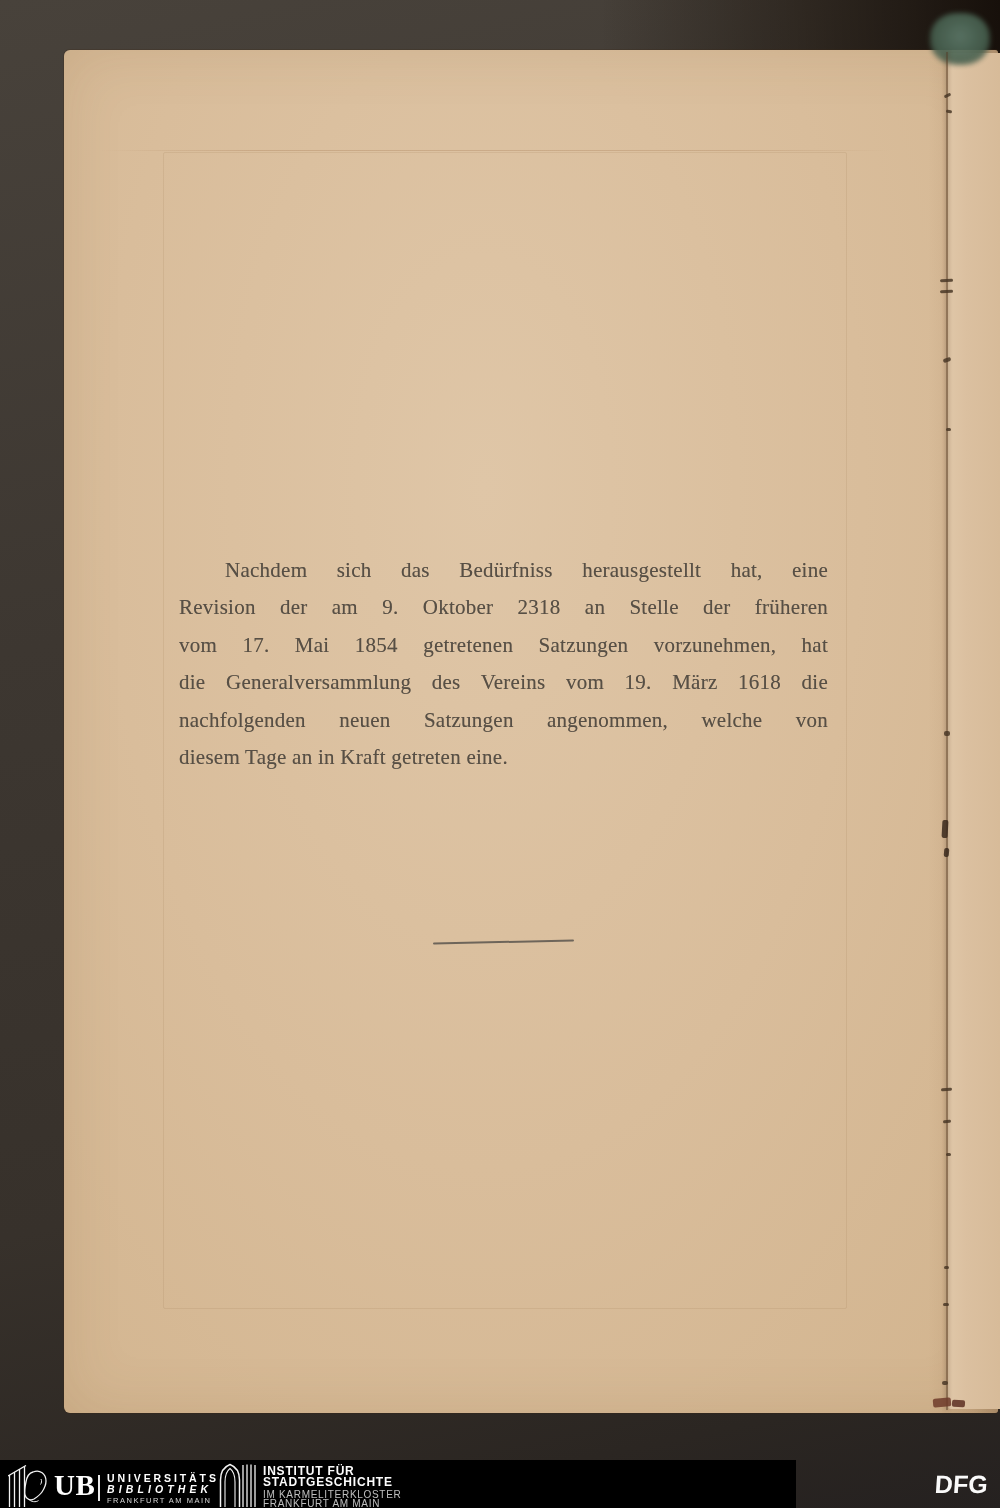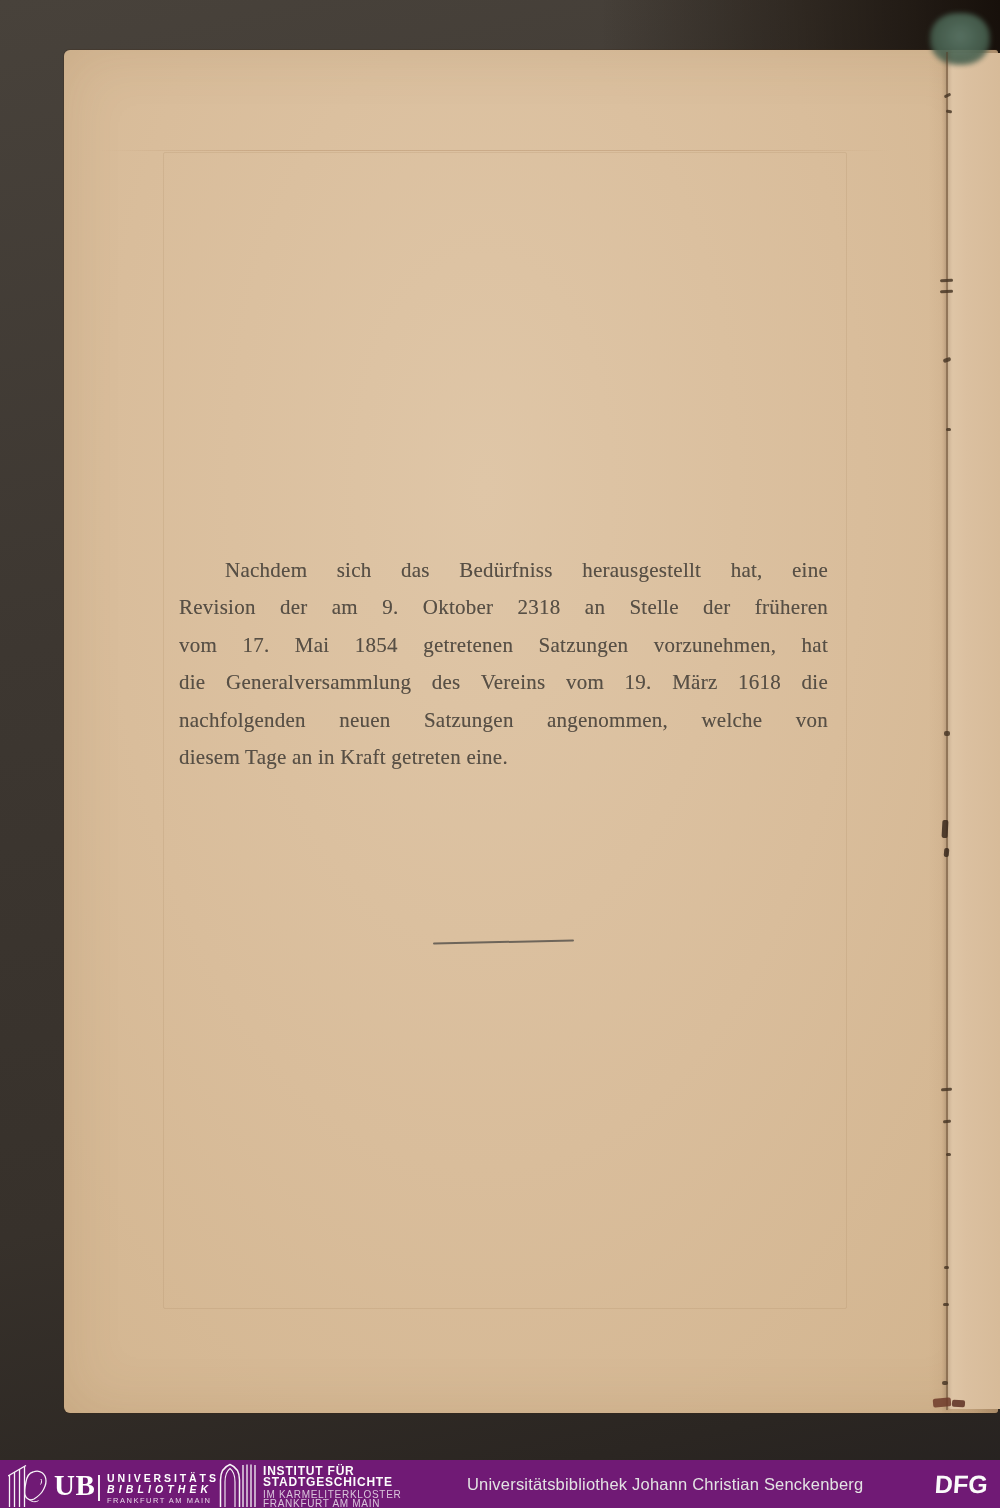--- a/index.html
+++ b/index.html
@@ -63,22 +63,22 @@
   .doc-line{text-align:justify;text-align-last:justify;white-space:normal;
     text-shadow:0 0 .5px rgba(87,79,69,.45);}
   .doc-line.indent{padding-left:46px;}
   .doc-line.last{text-align-last:left;}
   .divider{
     position:absolute;left:369px;top:891px;width:141px;height:2px;
     background:#6e655a;transform:rotate(-1.3deg);border-radius:1px;
   }
   
   .footer{
-    position:absolute;left:0;bottom:0;width:1000px;height:48px;
-    background:#701a75;z-index:10;
+    position:absolute;left:0;bottom:0;width:796px;height:48px;
+    background:#000000;z-index:10;
   }
   .ub-group{position:absolute;left:8px;top:0;height:48px;}
   .ub-icon{position:absolute;left:0;top:5px;}
   .ub-sigle{
     position:absolute;left:46px;top:11px;
     font-family:"Liberation Serif","DejaVu Serif",serif;font-weight:bold;
     font-size:29px;line-height:29px;color:#ffffff;letter-spacing:.5px;
   }
   .ub-sep{position:absolute;left:90px;top:15px;width:2px;height:26px;background:rgba(255,255,255,.92);}
   .ub-text{position:absolute;left:99px;top:13px;color:#ffffff;white-space:nowrap;}
@@ -180,17 +180,16 @@
         <line x1="37" y1="2" x2="37" y2="44" stroke-width="1.3"></line>
       </svg>
       <div class="inst-text">
         <div class="inst-b">INSTITUT FÜR</div>
         <div class="inst-b">STADTGESCHICHTE</div>
         <div class="inst-l">IM KARMELITERKLOSTER</div>
         <div class="inst-l">FRANKFURT AM MAIN</div>
       </div>
     </div>
 
-    <div class="credit">Universitätsbibliothek Johann Christian Senckenberg</div>
     <div class="dfg">DFG</div>
   </div>
 
 </div>
 
 </body></html>

